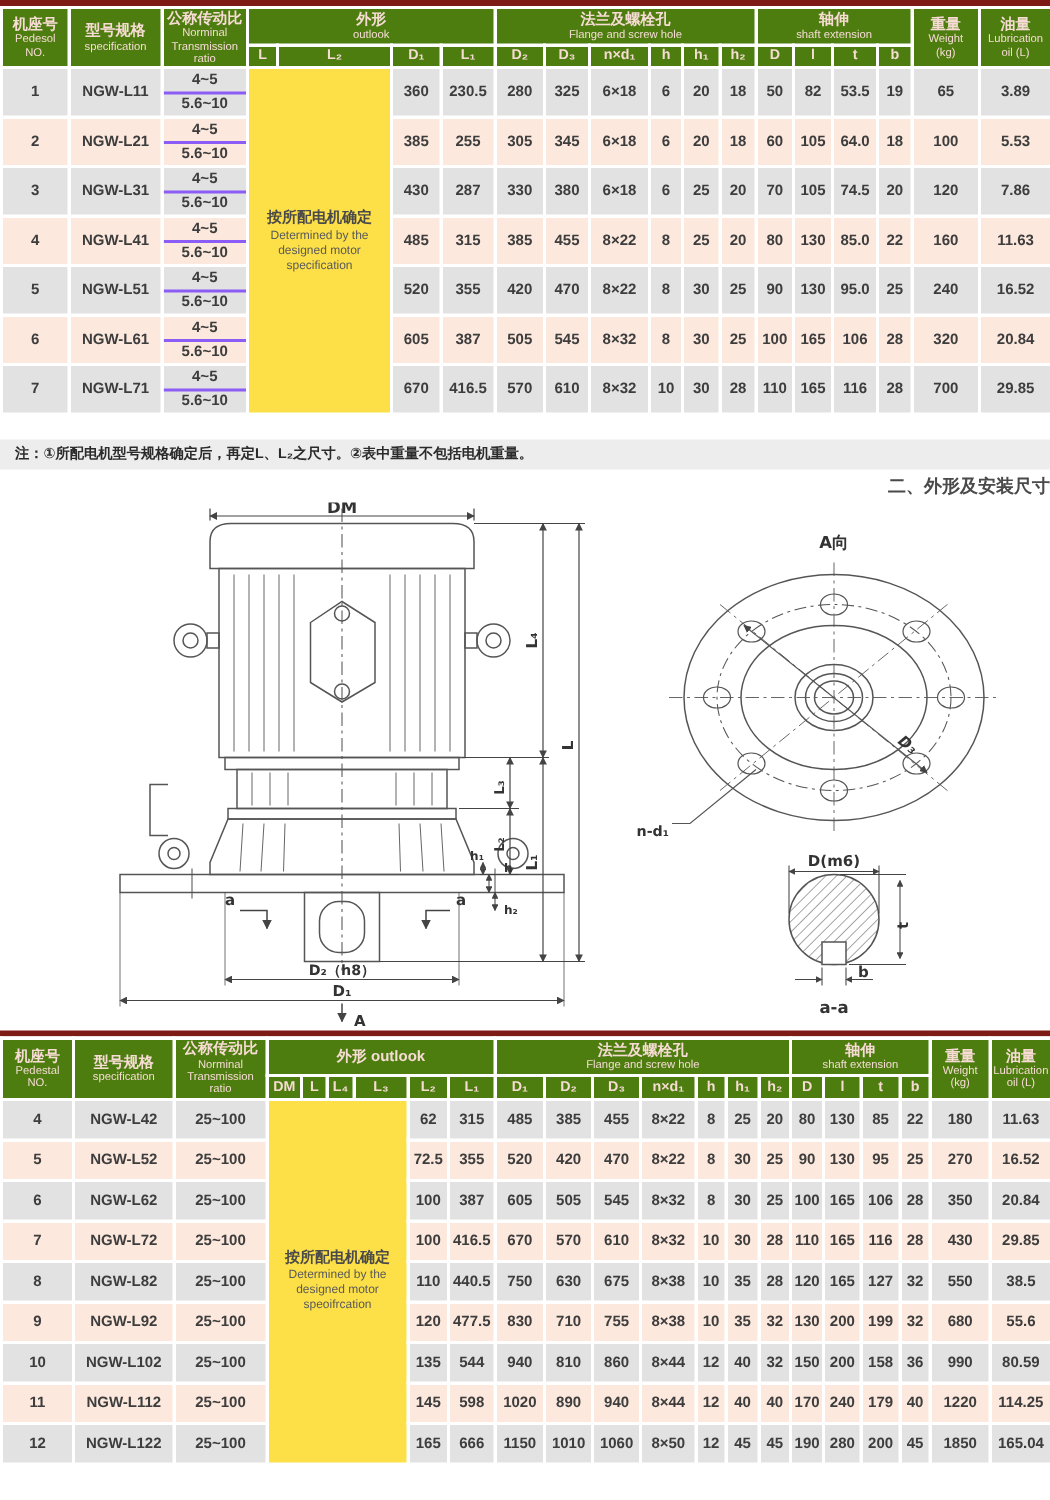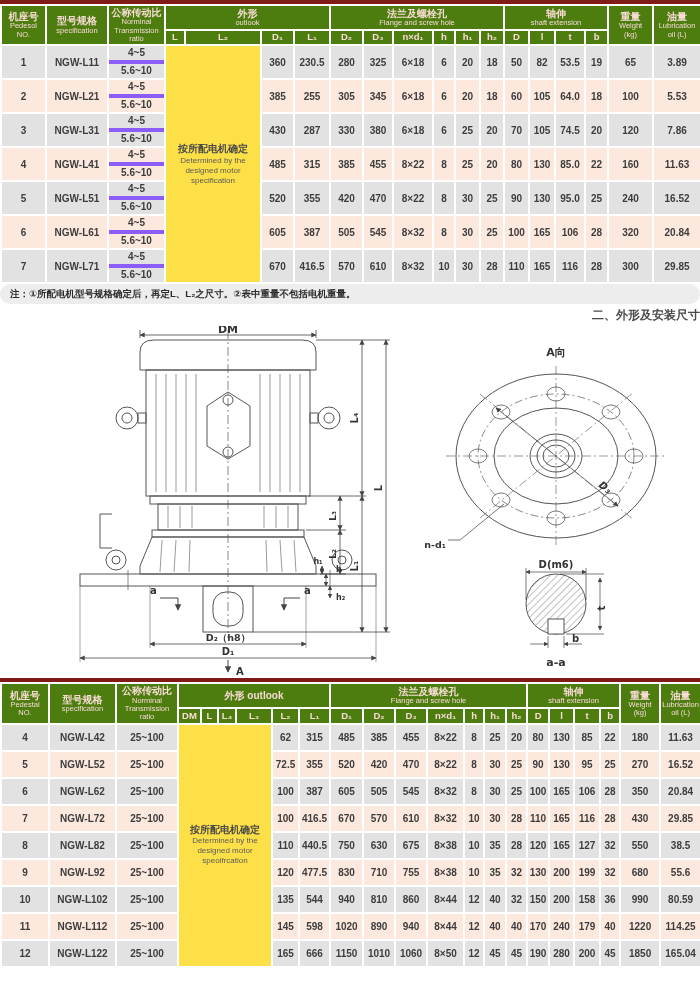--- a/index.html
+++ b/index.html
@@ -12,22 +12,22 @@
   thead .en{font-size:7.5px;font-weight:normal;letter-spacing:0;}
   thead .sub{font-size:9.5px;}
   tbody td{font-size:10px;font-weight:bold;color:#3d3d3d;}
   #t1 tbody td{height:31px;}
   #t2 tbody td{height:25px;}
   tr.gray td{background:#E2E2E2;}
   tr.pink td{background:#FCE8DD;}
   tbody tr td.merged{background:#fde047;color:#4a4a4a;font-weight:bold;font-size:10px;line-height:1.25;margin-top:16px;}
   .merged .en{font-size:8px;font-weight:normal;color:#5a5a5a;}
   .ratio-cell div{line-height:14px;}
-  .ratio-top{border-bottom:4px solid #8b5cf6;}
-  .annotation{background:#EDEDED;padding:3px 10px 4px 10px;margin-top:0;border-radius:16px;}
+  .ratio-top{border-bottom:2px solid #8b5cf6;}
+  .annotation{background:#EDEDED;padding:3px 10px 4px 10px;margin-top:16px;}
   .annotation .zh{font-size:9.5px;font-weight:bold;color:#2b2b2b;line-height:13px;}
   .annotation .en{font-size:8.5px;color:#555;line-height:12px;}
   .sec-title{font-family:"Liberation Serif","DejaVu Serif",serif;font-size:12px;font-weight:600;
              color:#4a4a4a;padding:3px 0 2px 6px;text-align:right;}
   .diagram{height:352px;}
   svg text{font-family:"DejaVu Sans",sans-serif;fill:#333;}
 </style>
 </head>
 <body>
 <div class="page">
@@ -262,21 +262,21 @@
           <td>570</td>
           <td>610</td>
           <td>8×32</td>
           <td>10</td>
           <td>30</td>
           <td>28</td>
           <td>110</td>
           <td>165</td>
           <td>116</td>
           <td>28</td>
-          <td>300</td>
+          <td>700</td>
           <td>29.85</td>
         </tr>
       </tbody>
 </table>
 
 <div class="annotation">
   <div class="zh">注：①所配电机型号规格确定后，再定L、L₂之尺寸。②表中重量不包括电机重量。</div>
 </div>
 
 <div class="sec-title">二、外形及安装尺寸</div>

